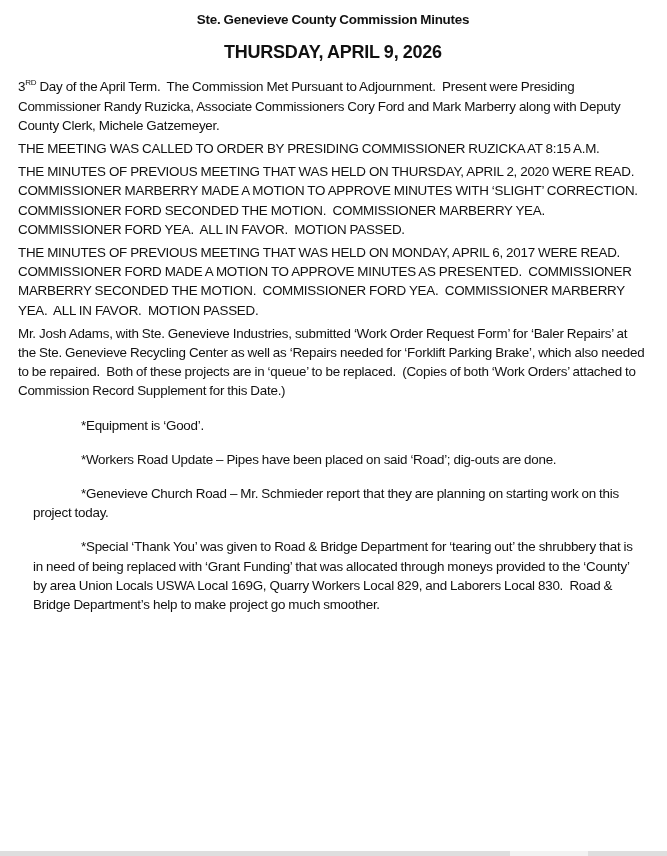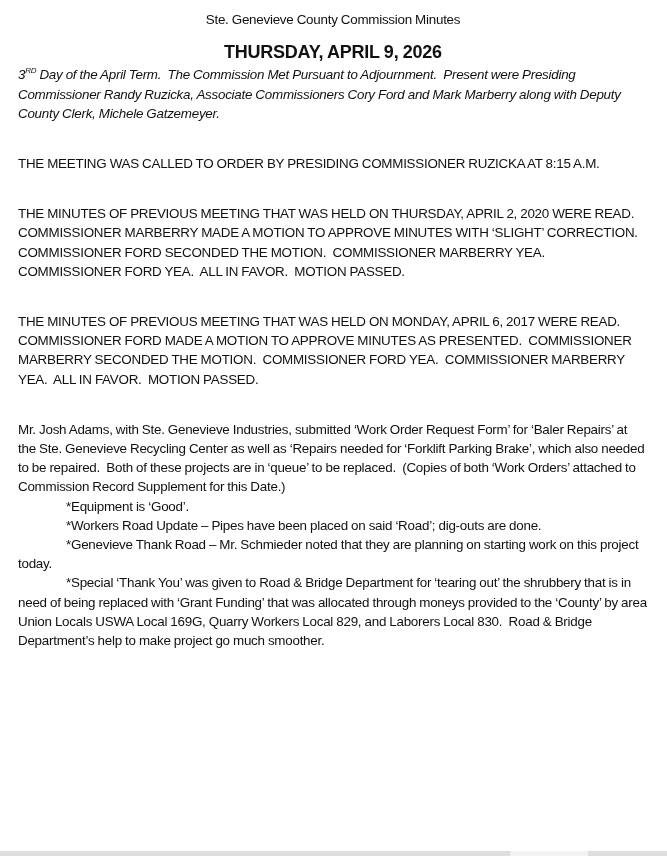--- a/index.html
+++ b/index.html
@@ -29,42 +29,42 @@
       width: 630px;
       font-size: 13.4px;
       line-height: 19.2px;
       letter-spacing: -0.25px;
       word-spacing: -0.3px;
     }
     .doc-title {
       text-align: center;
       margin: 0;
       padding-top: 2px;
-      font-weight: normal;
+      font-weight: bold;
       font-size: 13.4px;
     }
     .doc-date {
       text-align: center;
       font-weight: bold;
       margin: 14px 0 0 0;
       font-size: 18px;
     }
     p {
       margin: 0;
       white-space: pre-wrap;
     }
-    .para { margin-top: 31px; }
-    .first { margin-top: 3px; font-style: italic; }
+    .para { margin-top: 4px; }
+    .first { margin-top: 15px; }
     .indent { padding-left: 48px; }
     sup {
       font-size: 8px;
       line-height: 0;
       vertical-align: 6px;
     }
-    .report-items p { margin: 0; }
+    .report-items p { margin: 15px; }
     .scrollbar-track {
       position: absolute;
       left: 0;
       bottom: 0;
       width: 667px;
       height: 5px;
       background: #dedede;
     }
     .scrollbar-thumb {
       position: absolute;
@@ -92,21 +92,21 @@
     <p class="para">THE MINUTES OF PREVIOUS MEETING THAT WAS HELD ON MONDAY, APRIL 6, 2017 WERE READ.  COMMISSIONER FORD MADE A MOTION TO APPROVE MINUTES AS PRESENTED.  COMMISSIONER MARBERRY SECONDED THE MOTION.  COMMISSIONER FORD YEA.  COMMISSIONER MARBERRY YEA.  ALL IN FAVOR.  MOTION PASSED.</p>
 
     <p class="para">Mr. Josh Adams, with Ste. Genevieve Industries, submitted ‘Work Order Request Form’ for ‘Baler Repairs’ at the Ste. Genevieve Recycling Center as well as ‘Repairs needed for ‘Forklift Parking Brake’, which also needed to be repaired.  Both of these projects are in ‘queue’ to be replaced.  (Copies of both ‘Work Orders’ attached to Commission Record Supplement for this Date.)</p>
 
 
 
 
     <div class="report-items">
       <p class="indent">*Equipment is ‘Good’.</p>
       <p class="indent">*Workers Road Update – Pipes have been placed on said ‘Road’; dig-outs are done.</p>
-      <p style="text-indent:48px">*Genevieve Thank Road – Mr. Schmieder noted that they are planning on starting work on this project today.</p>
+      <p style="text-indent:48px">*Genevieve Church Road – Mr. Schmieder report that they are planning on starting work on this project today.</p>
       <p style="text-indent:48px">*Special ‘Thank You’ was given to Road &amp; Bridge Department for ‘tearing out’ the shrubbery that is in need of being replaced with ‘Grant Funding’ that was allocated through moneys provided to the ‘County’ by area Union Locals USWA Local 169G, Quarry Workers Local 829, and Laborers Local 830.  Road &amp; Bridge Department’s help to make project go much smoother.</p>
     </div>
   </div>
 
   <div class="scrollbar-track">
     <div class="scrollbar-thumb"></div>
   </div>
 </div>
 
 </body></html>

